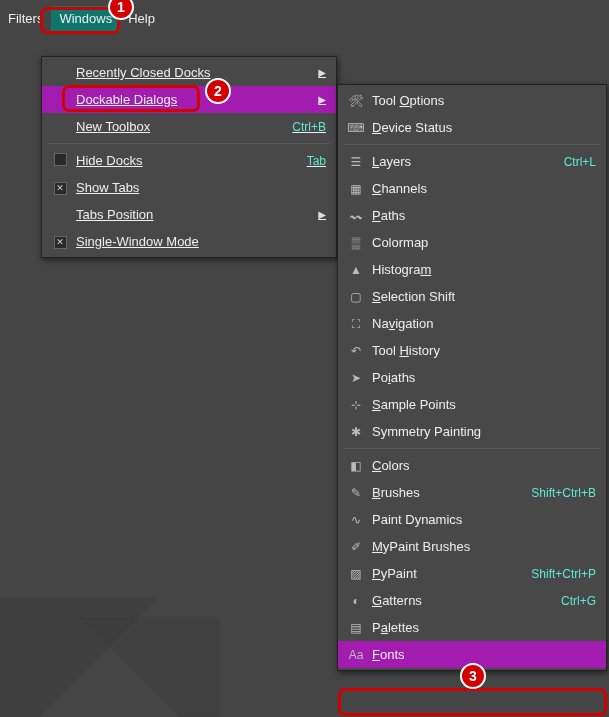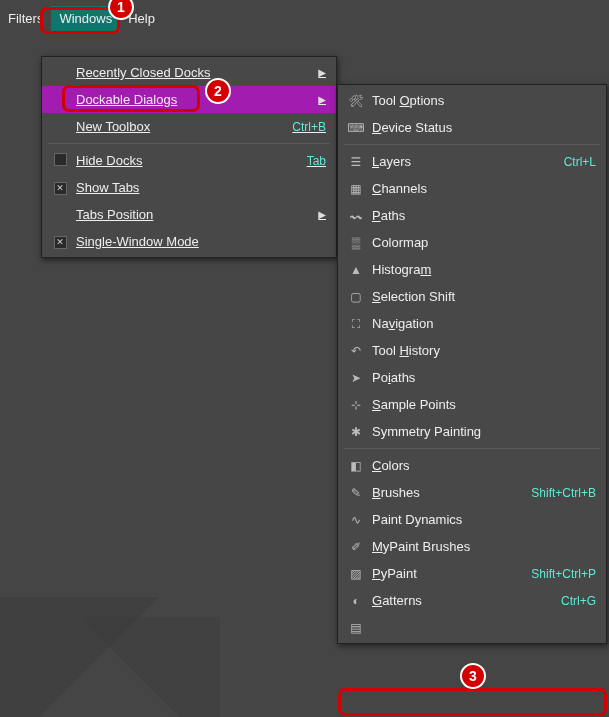--- a/index.html
+++ b/index.html
@@ -225,20 +225,25 @@
     <span class="lbl"><span class="ul">P</span><span>yPaint</span></span>
     <span class="accel">Shift+Ctrl+P</span>
   </div>
   <div class="mi">
     <span class="ico">◐</span>
     <span class="lbl"><span class="ul">G</span><span>atterns</span></span>
     <span class="accel">Ctrl+G</span>
   </div>
   <div class="mi">
     <span class="ico">▤</span>
+    <span class="lbl"><span>P</span><span class="ul">a</span><span>lettes</span></span>
+  </div>
+  <div class="mi highlight">
+    <span class="ico">Aa</span>
+    <span class="lbl"><span class="ul">F</span><span>onts</span></span>
   </div>
 </div>
 
 <div class="ring" style="top:7px;left:40px;width:80px;height:27px;"></div>
 <div class="badge" style="top:-6px;left:108px;">1</div>
 
 <div class="ring" style="top:85px;left:62px;width:138px;height:27px;"></div>
 <div class="badge" style="top:78px;left:205px;">2</div>
 
 <div class="ring" style="top:688px;left:338px;width:269px;height:28px;"></div>

